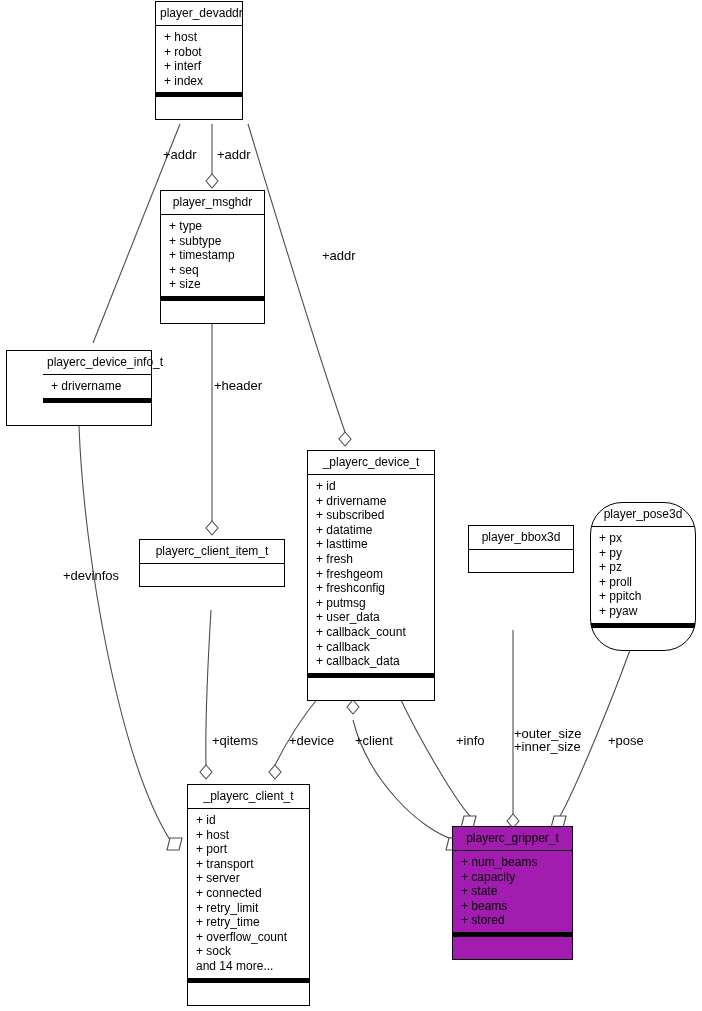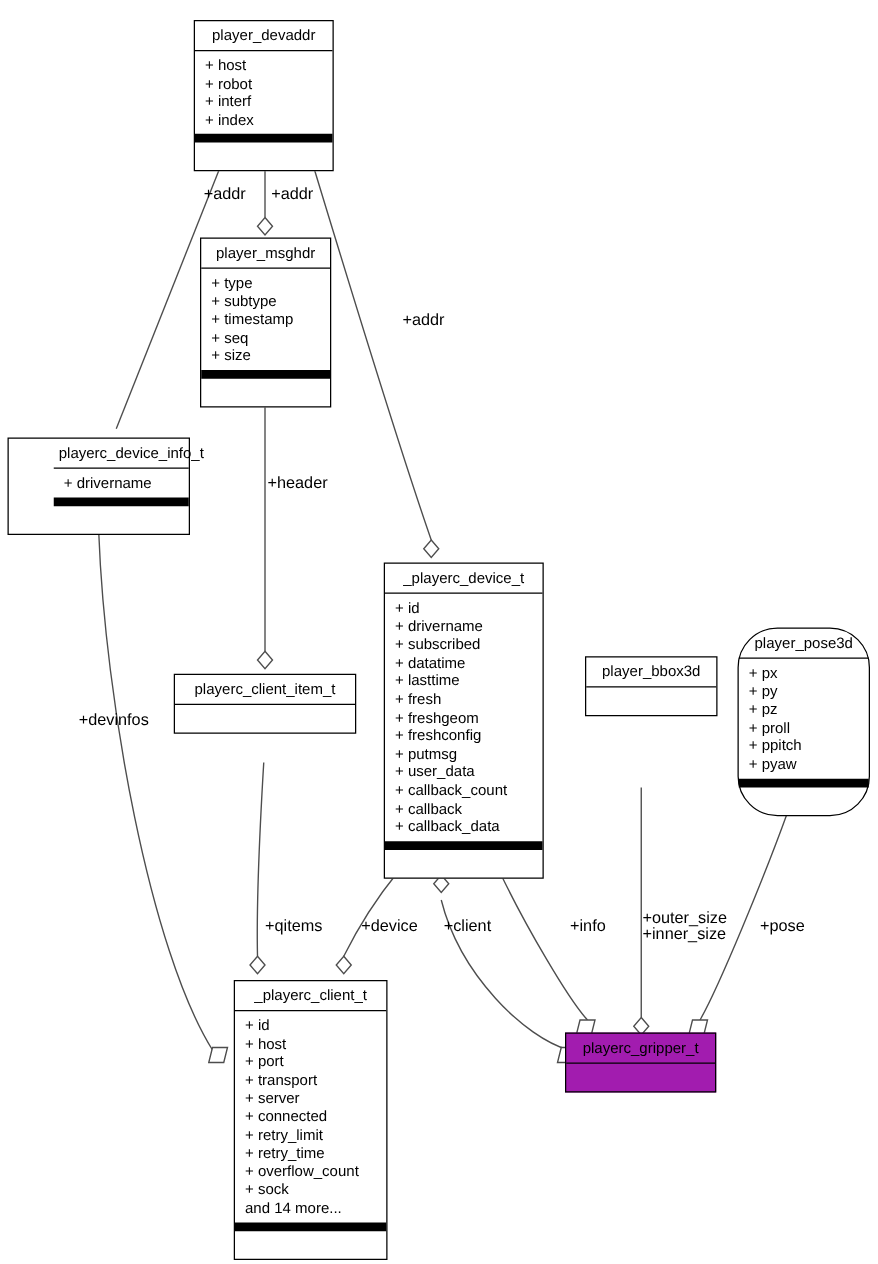--- a/index.html
+++ b/index.html
@@ -39,21 +39,21 @@
     text-align: center;
     font-size: 12px;
     line-height: 14px;
     color: #000000;
     padding: 4px 4px 5px 4px;
     border-bottom: 1px solid #000000;
     white-space: nowrap;
   }
   .uml-attrs {
     box-sizing: border-box;
-    border-bottom: 7px solid #000000;
+    border-bottom: 5px solid #000000;
     padding: 4px 0 4px 0;
   }
   .uml-attr {
     font-size: 12px;
     line-height: 14.6px;
     color: #000000;
     padding-left: 8px;
     white-space: nowrap;
   }
   .uml-ops {
@@ -111,21 +111,21 @@
     </g>
 
     <g fill="#ffffff" stroke="#4d4d4d" stroke-width="1.1">
       <polygon points="170,838 182,838 179,850 167,850"></polygon>
       <polygon points="464,816 476,816 473,828 461,828"></polygon>
       <polygon points="554,816 566,816 563,828 551,828"></polygon>
       <polygon points="449,838 461,838 458,850 446,850"></polygon>
     </g>
   </svg>
 
-  <div class="uml-class" style="left:155px; top:16px; width:112px;">
+  <div class="uml-class" style="left:155px; top:1px; width:88px;">
     <div class="uml-title">player_devaddr</div>
     <div class="uml-attrs">
       <div class="uml-attr">+ host</div>
       <div class="uml-attr">+ robot</div>
       <div class="uml-attr">+ interf</div>
       <div class="uml-attr">+ index</div>
     </div>
     <div class="uml-ops"></div>
   </div>
 
@@ -205,20 +205,27 @@
       <div class="uml-attr">+ retry_time</div>
       <div class="uml-attr">+ overflow_count</div>
       <div class="uml-attr">+ sock</div>
       <div class="uml-attr">and 14 more...</div>
     </div>
     <div class="uml-ops"></div>
   </div>
 
   <div class="uml-class filled" style="left:452px; top:826px; width:121px;">
     <div class="uml-title">playerc_gripper_t</div>
+    <div class="uml-attrs">
+      <div class="uml-attr">+ num_beams</div>
+      <div class="uml-attr">+ capacity</div>
+      <div class="uml-attr">+ state</div>
+      <div class="uml-attr">+ beams</div>
+      <div class="uml-attr">+ stored</div>
+    </div>
     <div class="uml-ops"></div>
   </div>
 
   <div class="edge-label" style="left:163px; top:148px;">+addr</div>
   <div class="edge-label" style="left:217px; top:148px;">+addr</div>
   <div class="edge-label" style="left:322px; top:249px;">+addr</div>
   <div class="edge-label" style="left:214px; top:379px;text-align:right;">+header</div>
   <div class="edge-label" style="left:63px; top:569px;">+devinfos</div>
   <div class="edge-label" style="left:212px; top:734px;">+qitems</div>
   <div class="edge-label" style="left:289px; top:734px;">+device</div>

